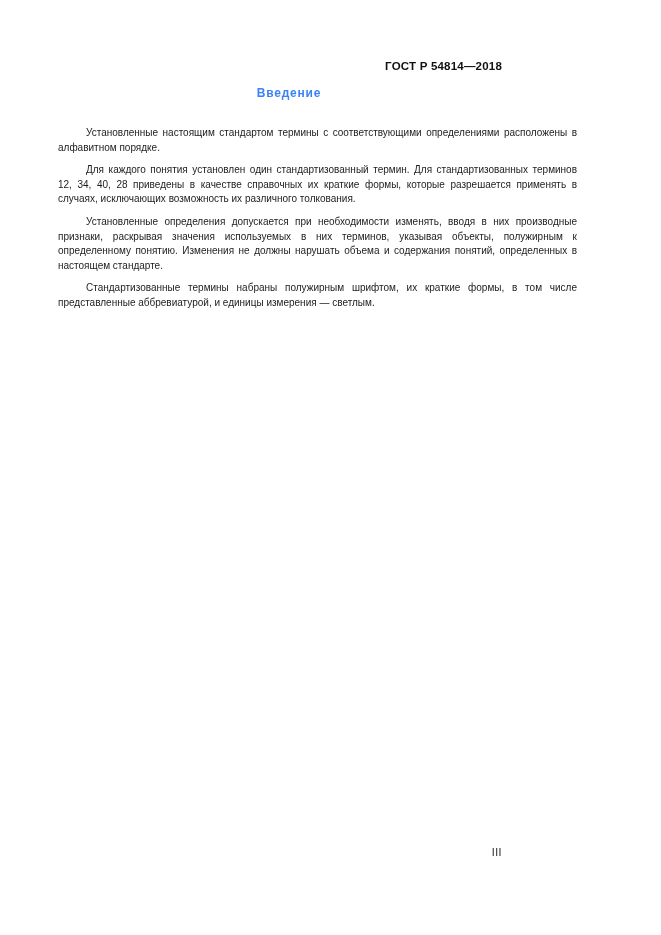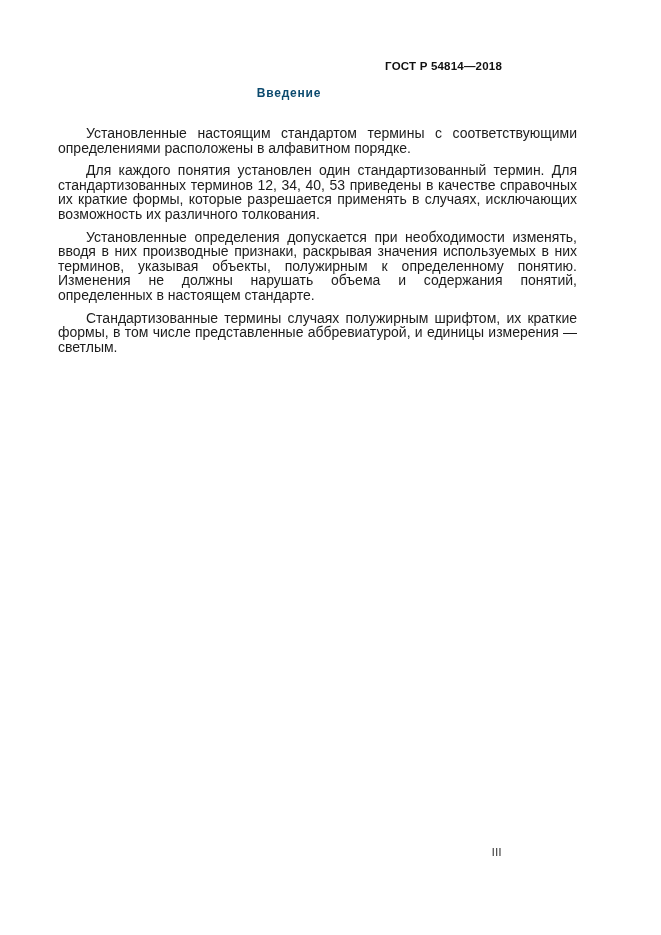--- a/index.html
+++ b/index.html
@@ -29,33 +29,33 @@
   }
   .doc-title {
     position: absolute;
     top: 86px;
     left: 0;
     right: 0;
     text-align: center;
     font-size: 12px;
     font-weight: bold;
     letter-spacing: 0.8px;
-    color: #0c4a6e;
+    color: #3b82f6;
   }
   .body-block {
     position: absolute;
     top: 118px;
     left: 50px;
     width: 535px;
   }
   .para {
     margin: 8px;
     text-indent: 28px;
     text-align: justify;
-    font-size: 14px;
+    font-size: 10px;
     line-height: 14.6px;
     color: #1c1c1c;
     hyphens: manual;
   }
   .page-number {
     position: absolute;
     top: 840px;
     right: 76px;
     font-size: 10.5px;
     color: #1a1a1a;
@@ -67,20 +67,20 @@
 <body>
 
 <div class="page">
 
   <div class="running-header">ГОСТ Р 54814—2018</div>
 
   <div class="doc-title">Введение</div>
 
   <div class="body-block">
     <p class="para">Установленные настоящим стандартом термины с соответствующими определениями расположены в алфавитном порядке.</p>
-    <p class="para">Для каждого понятия установлен один стандартизованный термин. Для стандартизованных терминов 12, 34, 40, 53 приведены в качестве справочных их краткие формы, которые разрешается применять в случаях, исключающих возможность их различного толкования.</p>
+    <p class="para">Для каждого понятия установлен один стандартизованный термин. Для стандартизованных терминов 12, 34, 40, 28 приведены в качестве справочных их краткие формы, которые разрешается применять в случаях, исключающих возможность их различного толкования.</p>
     <p class="para">Установленные определения допускается при необходимости изменять, вводя в них производные признаки, раскрывая значения используемых в них терминов, указывая объекты, полужирным к определенному понятию. Изменения не должны нарушать объема и содержания понятий, определенных в настоящем стандарте.</p>
-    <p class="para">Стандартизованные термины случаях полужирным шрифтом, их краткие формы, в том числе представленные аббревиатурой, и единицы измерения — светлым.</p>
+    <p class="para">Стандартизованные термины набраны полужирным шрифтом, их краткие формы, в том числе представленные аббревиатурой, и единицы измерения — светлым.</p>
   </div>
 
   <div class="page-number">III</div>
 
 </div>
 
 </body></html>

